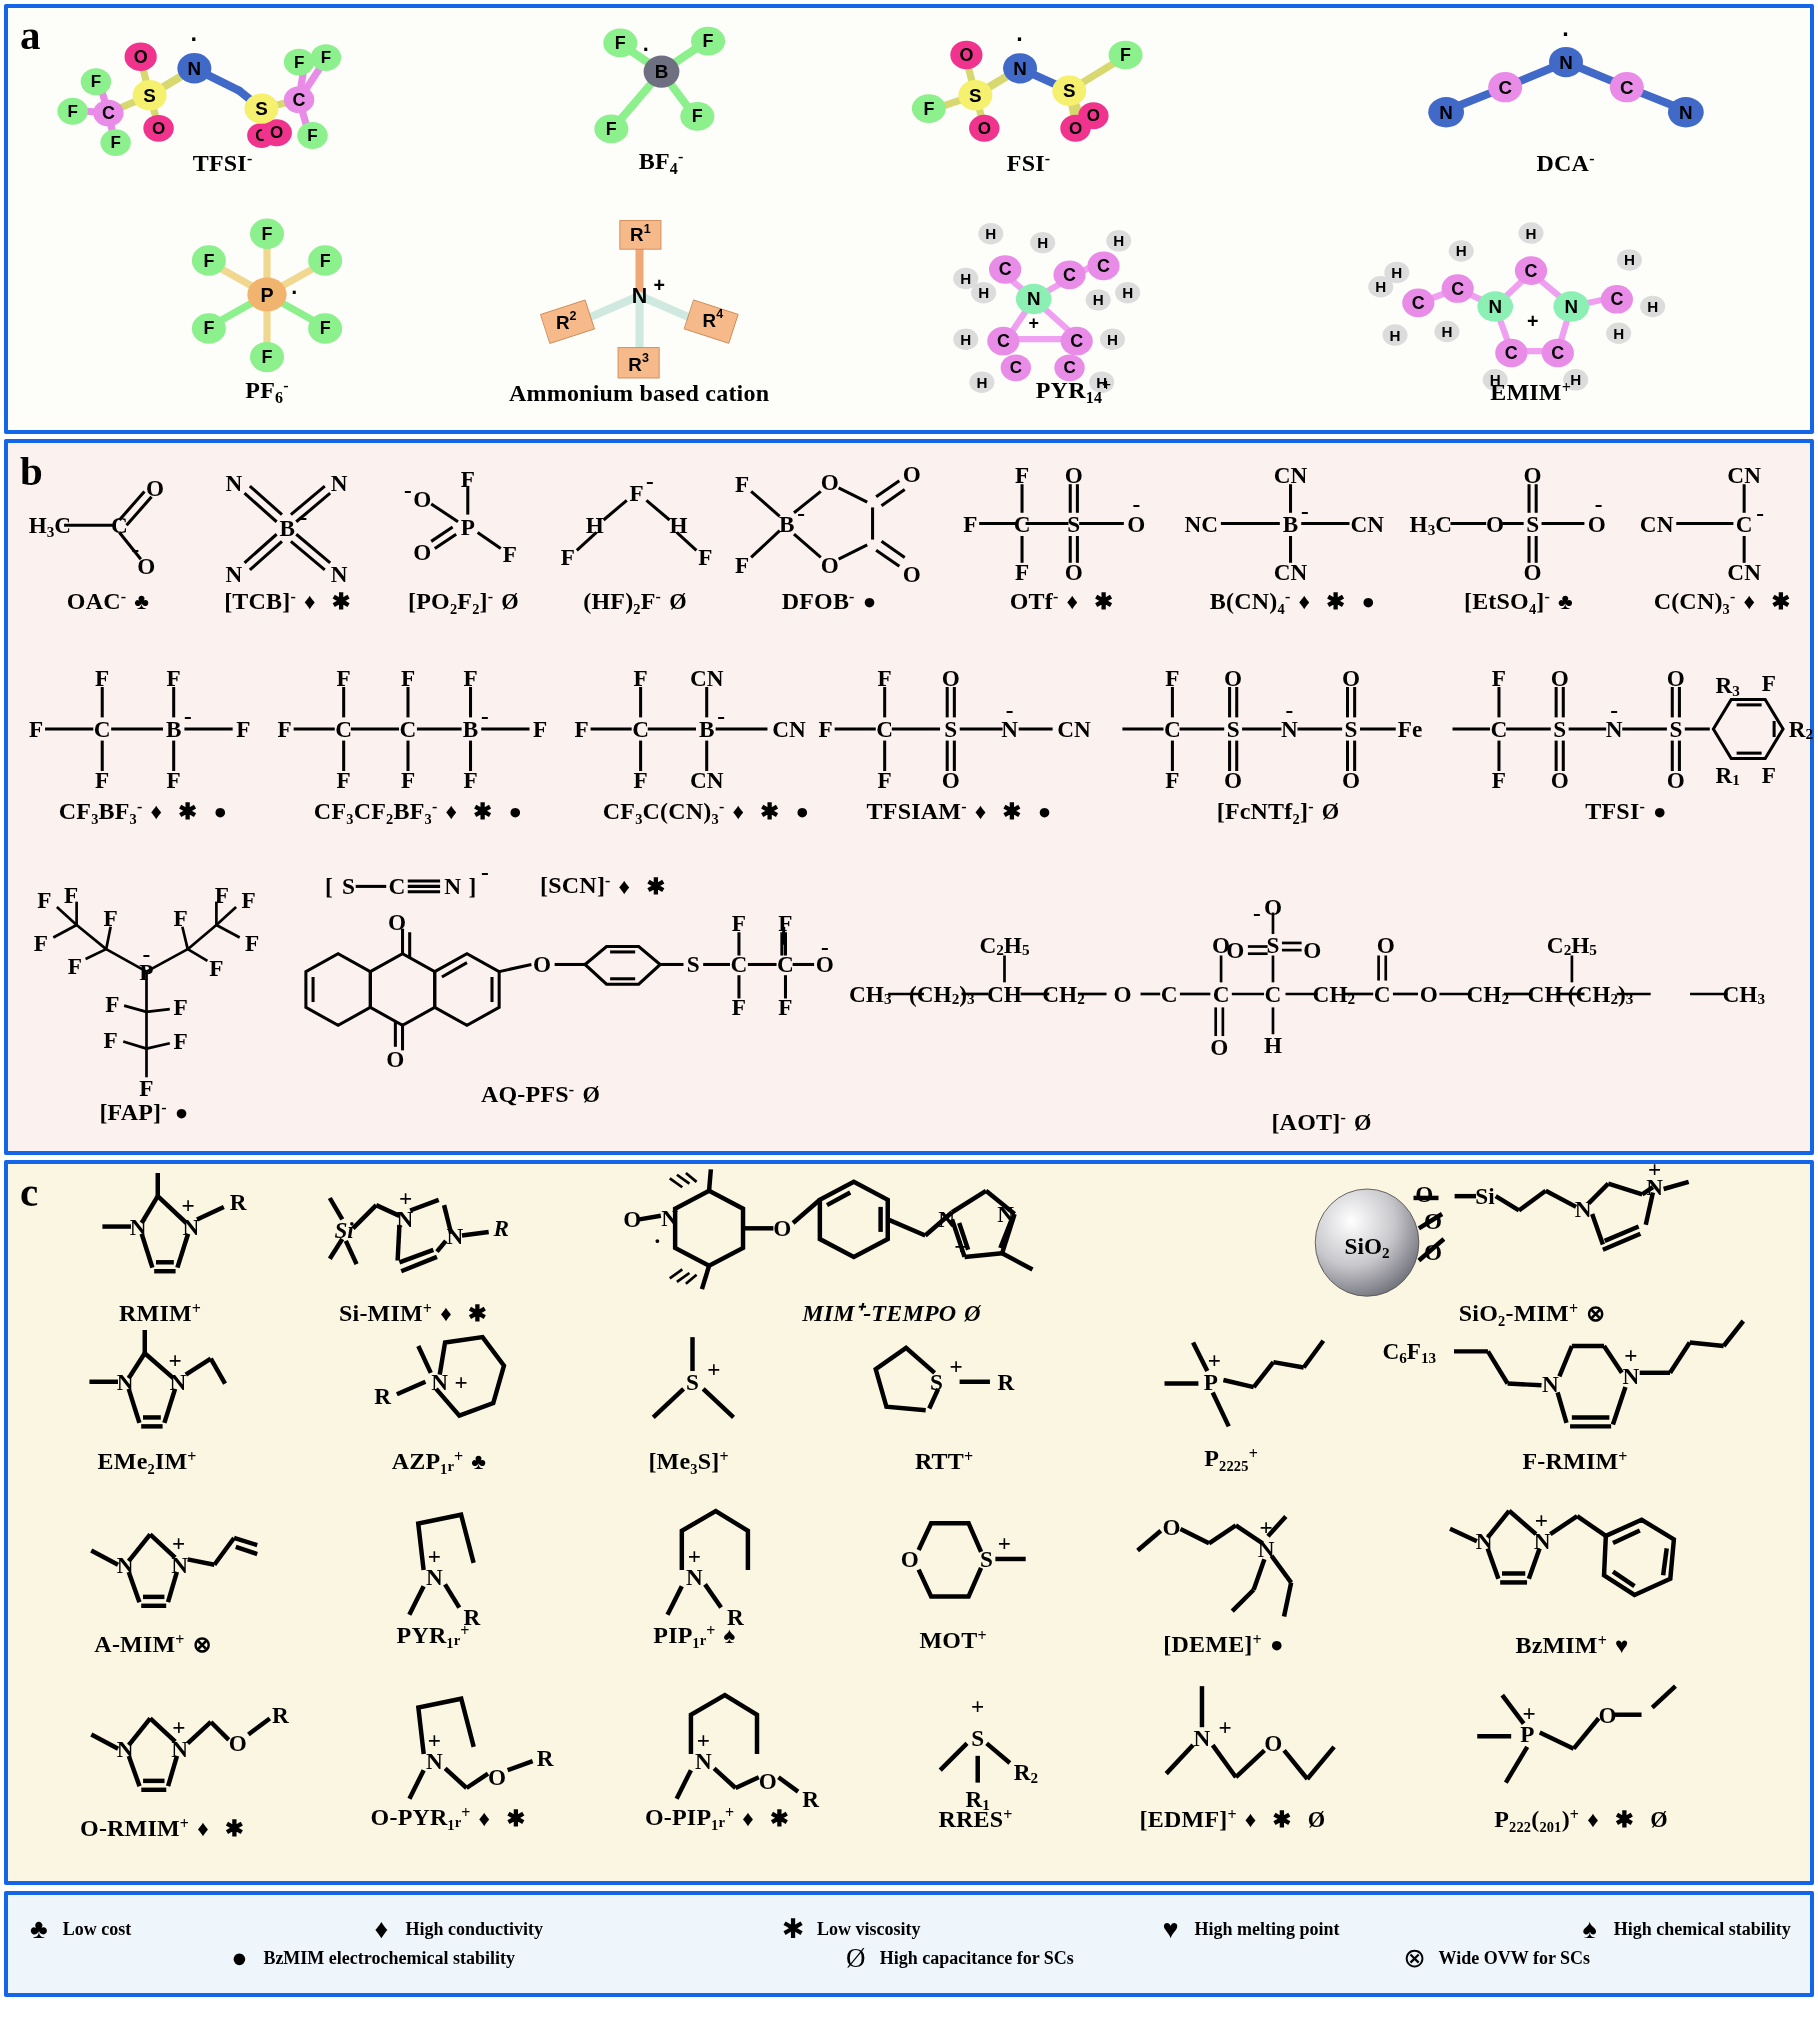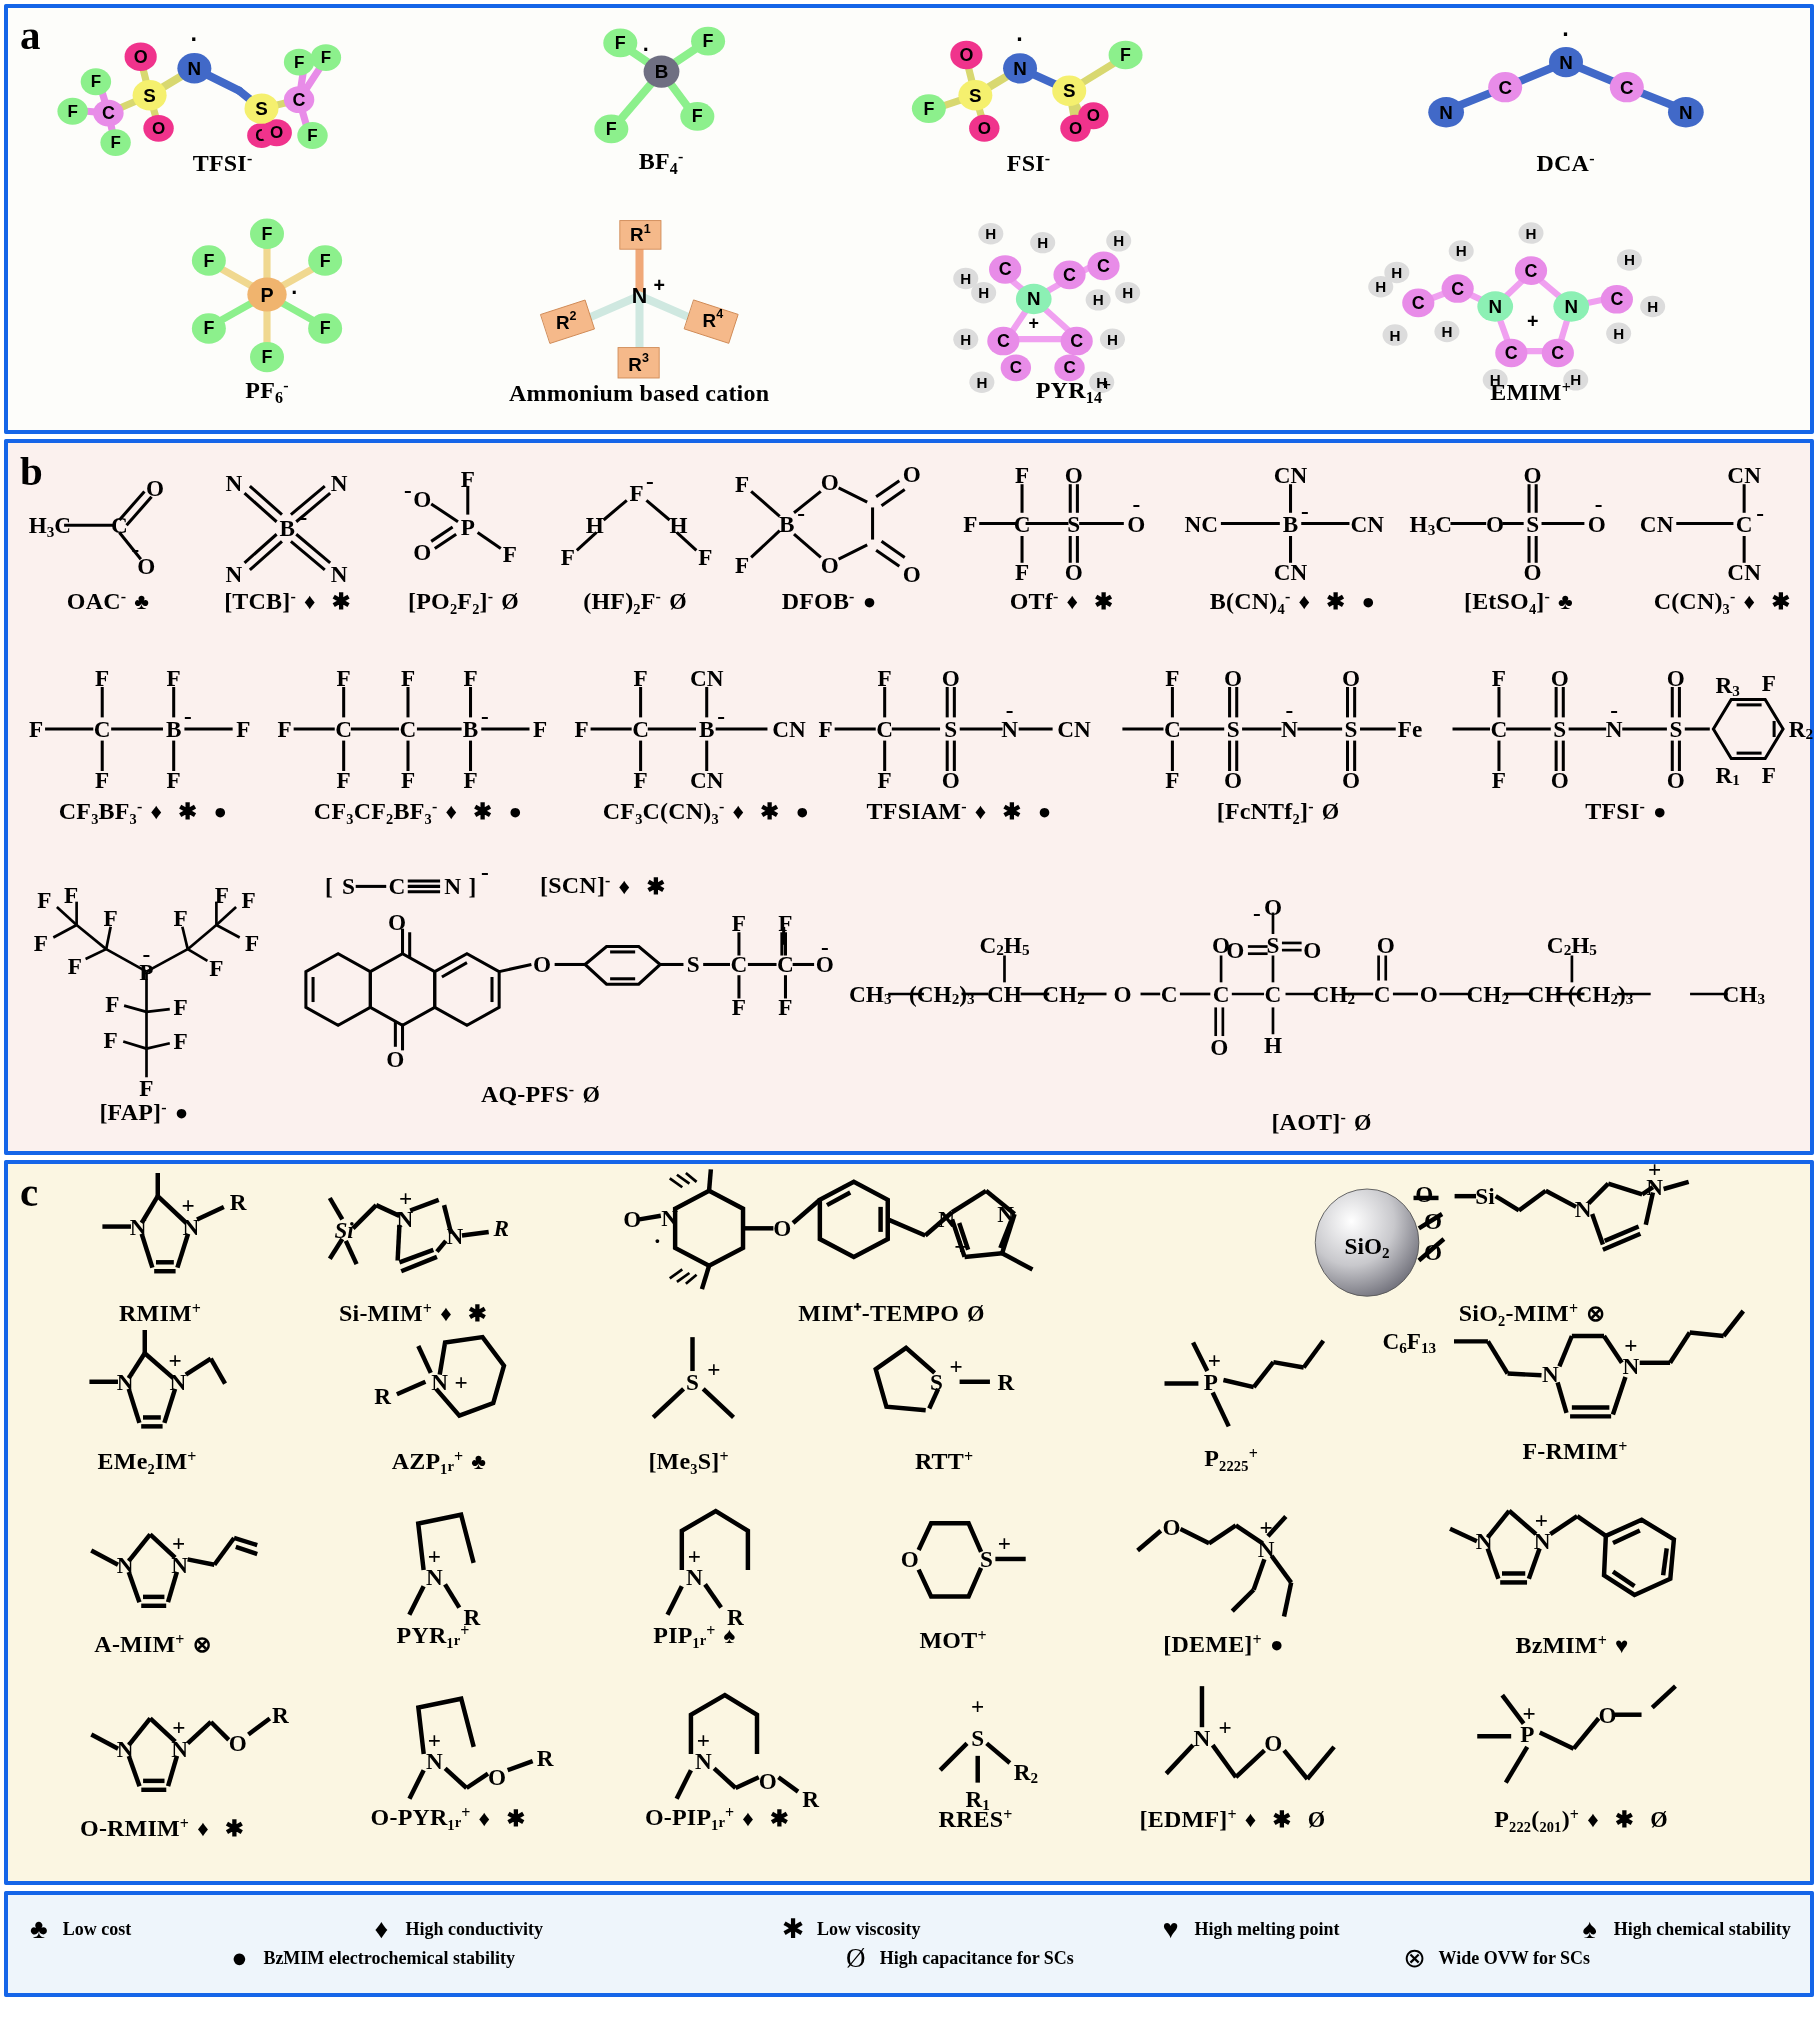--- a/index.html
+++ b/index.html
@@ -999,21 +999,21 @@
             <line x1="144" y1="124" x2="132" y2="134"></line>
         </g>
         <text class="lbl" x="114" y="60" font-size="26">N</text>
         <text class="lbl" x="72" y="62" font-size="26">O</text>
         <text class="lbl" x="100" y="86" font-size="28">·</text>
         <text class="lbl" x="240" y="72" font-size="26">O</text>
         <text class="lbl" x="424" y="62" font-size="26">N</text>
         <text class="lbl" x="490" y="56" font-size="26">N</text>
         <text class="lbl" x="440" y="92" font-size="22">+</text>
       </svg>
-      <div class="cap" style="margin-top:-3.6px;"><span>MIM⁺-TEMPO</span><span class="sym">Ø</span></div>
+      <div class="cap" style="margin-top:-3.6px;font-style:italic;"><span>MIM⁺-TEMPO</span><span class="sym">Ø</span></div>
     </div>
 
     <div class="cell" style="left:1272px; top:0px; width:510px;">
       <svg width="502" height="134" viewBox="0 0 560 150">
         <defs>
           <radialGradient id="sphGrad" cx="35%" cy="30%" r="75%">
             <stop offset="0%" stop-color="#ffffff"></stop>
             <stop offset="55%" stop-color="#c8c8cc"></stop>
             <stop offset="100%" stop-color="#72727c"></stop>
           </radialGradient>
@@ -1120,21 +1120,21 @@
           <line x1="156" y1="64" x2="178" y2="36"></line>
           <line x1="178" y1="36" x2="212" y2="42"></line>
           <line x1="212" y1="42" x2="234" y2="12"></line>
         </g>
         <text class="lbl" x="108" y="58" font-size="28">P</text>
         <text class="lbl" x="112" y="34" font-size="22">+</text>
       </svg>
       <div class="cap" style="margin-top:-1.8px;"><span>P₂₂₂₅</span><span class="sup">+</span><span class="sym"></span></div>
     </div>
 
-    <div class="cell" style="left:1334px; top:147px; width:475px;">
+    <div class="cell" style="left:1334px; top:157px; width:475px;">
       <svg width="466" height="125" viewBox="0 0 520 140">
         <g class="bondthick">
           <line x1="120" y1="34" x2="158" y2="34"></line>
           <line x1="158" y1="34" x2="180" y2="70"></line>
           <line x1="180" y1="70" x2="218" y2="72"></line>
           <line x1="238" y1="62" x2="252" y2="28"></line>
           <line x1="252" y1="28" x2="288" y2="28"></line>
           <line x1="288" y1="28" x2="308" y2="58"></line>
           <line x1="236" y1="80" x2="246" y2="114"></line>
           <line x1="250" y1="118" x2="296" y2="118"></line>

